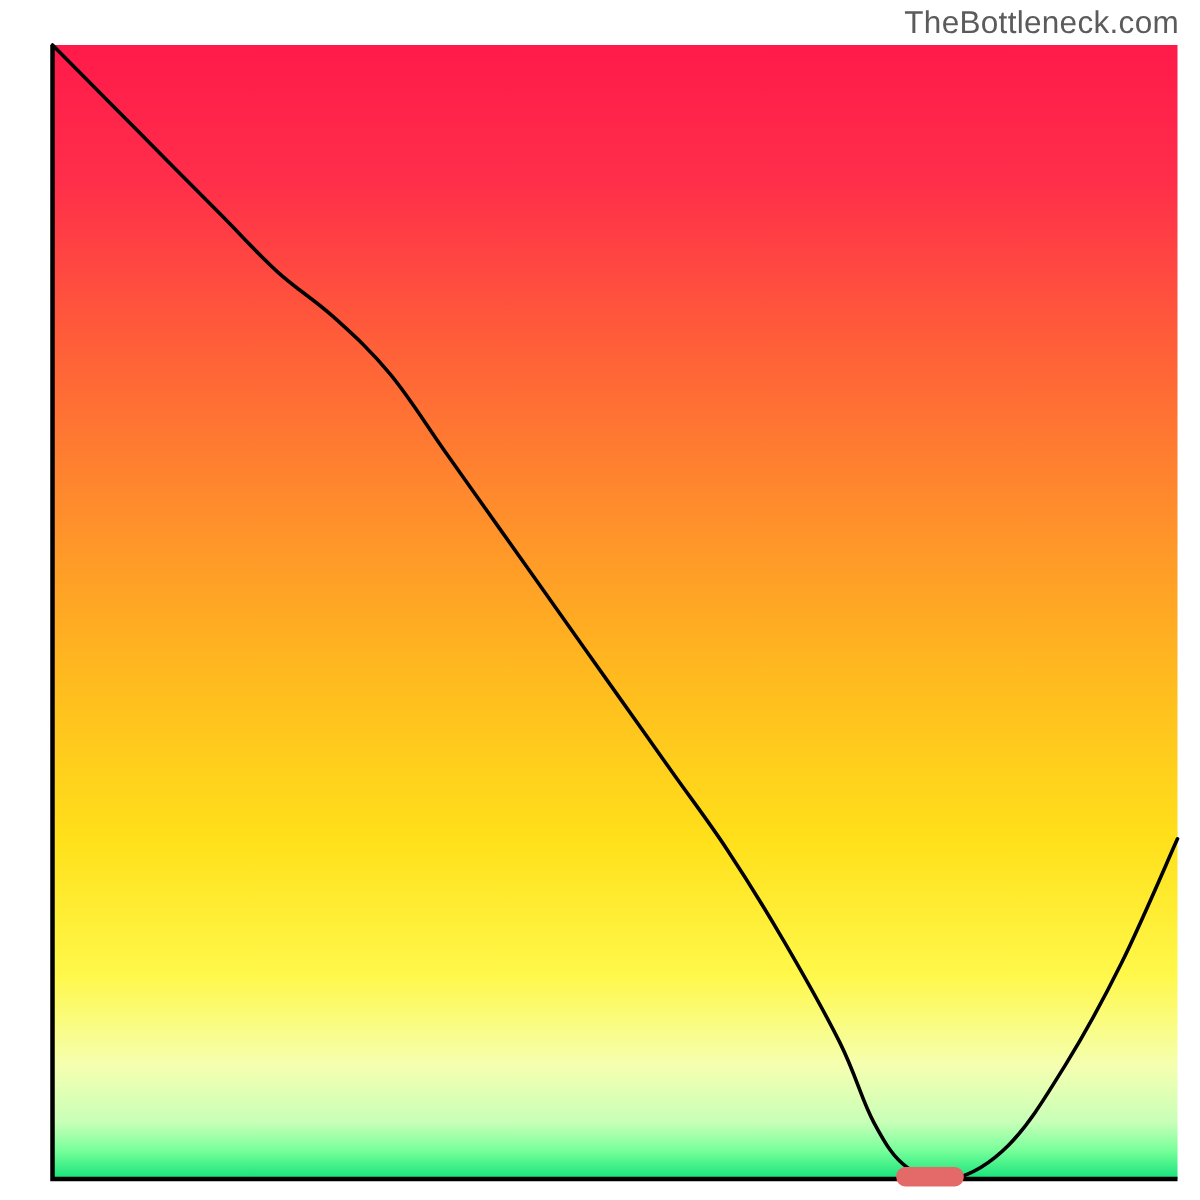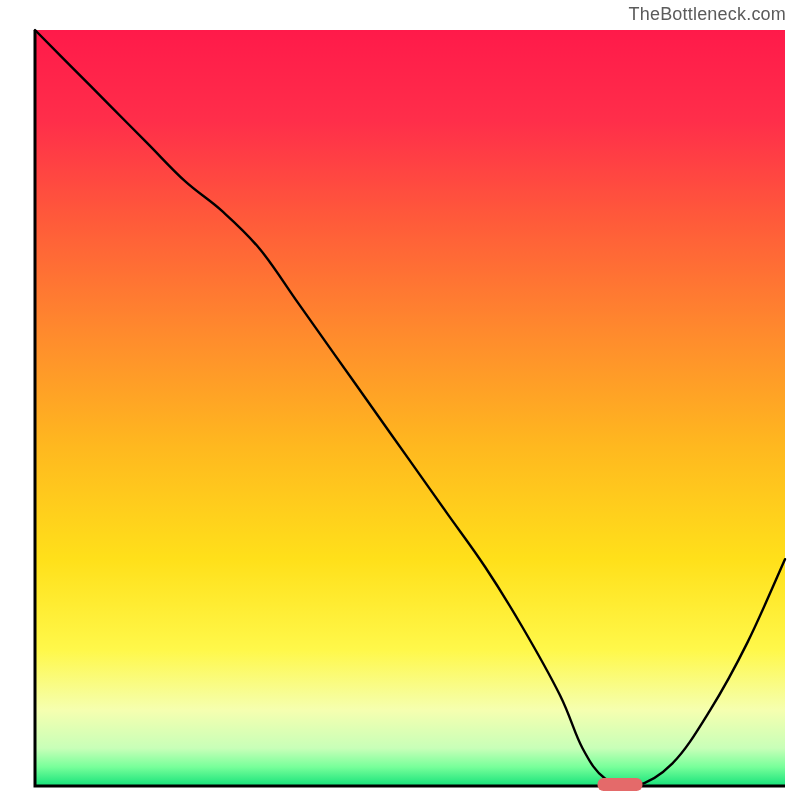--- a/index.html
+++ b/index.html
@@ -12,21 +12,21 @@
   }
   .container {
     position: relative;
     width: 800px;
     height: 800px;
   }
   .watermark {
     position: absolute;
     top: 4px;
     right: 14px;
-    font-size: 18px;
+    font-size: 21px;
     font-weight: 500;
     color: #5b5b5b;
     letter-spacing: 0.2px;
   }
   svg {
     position: absolute;
     top: 0;
     left: 0;
   }
 </style>

